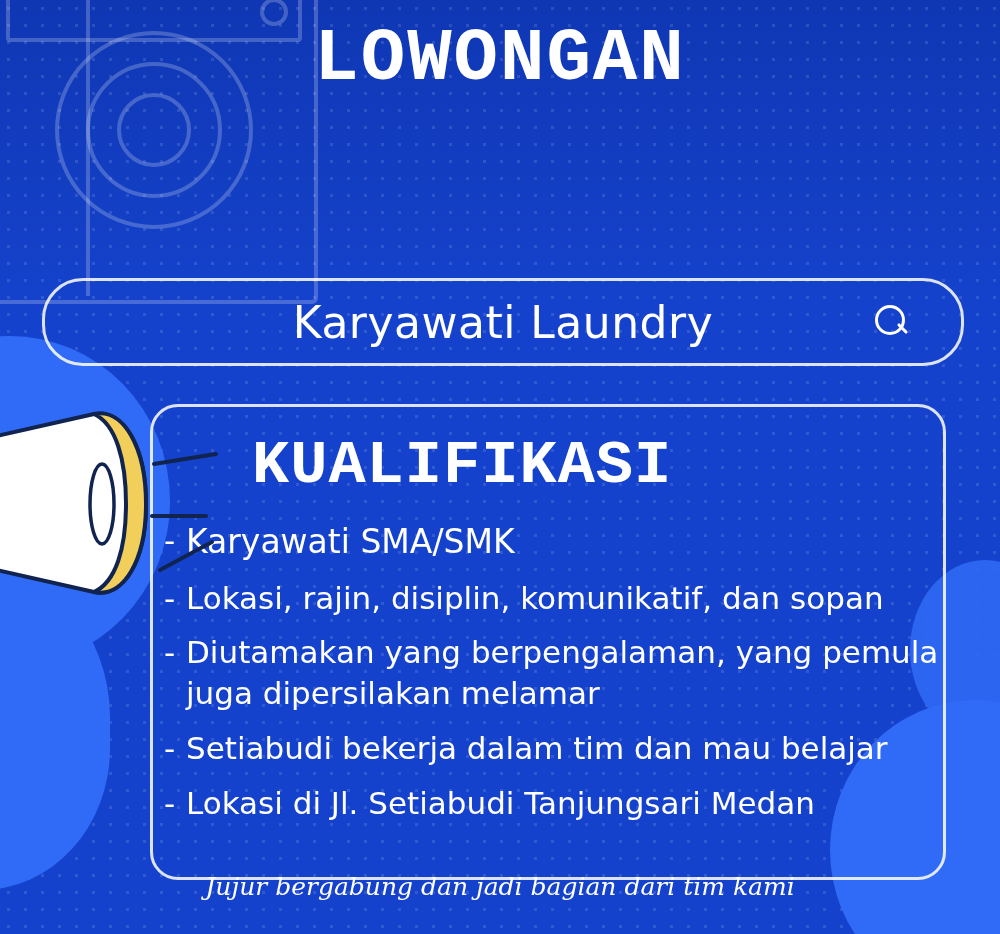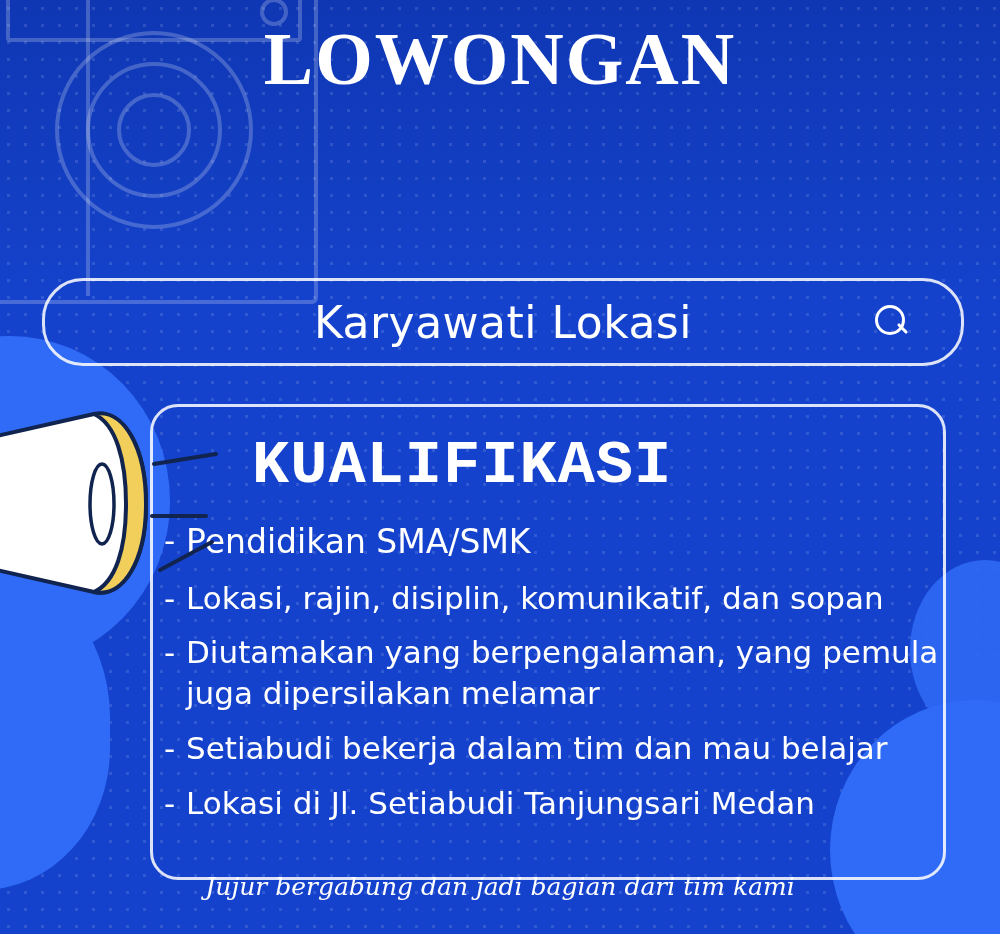--- a/index.html
+++ b/index.html
@@ -145,21 +145,21 @@
   .headline-wrap {
     position: absolute;
     top: 22px;
     left: 0;
     width: 1000px;
     text-align: center;
     z-index: 5;
   }
   .headline-1 {
     color: #ffffff;
-    font-family: Liberation Serif, serif;
+    font-family: Liberation Mono, monospace;
     font-weight: 700;
     font-size: 74px;
     letter-spacing: 2px;
     line-height: 1.02;
   }
   .headline-2 {
     color: #ffffff;
     font-family: "DejaVu Sans", sans-serif;
     font-weight: 700;
     font-size: 98px;
@@ -316,21 +316,21 @@
   <div class="blob-left"></div>
   <div class="blob-left2"></div>
   <div class="blob-right-top"></div>
   <div class="blob-right"></div>
 
   <div class="headline-wrap">
     <div class="headline-1">LOWONGAN</div>
   </div>
 
   <div class="searchbar">
-    <div class="subtitle">Karyawati Lokasi</div>
+    <div class="subtitle">Karyawati Laundry</div>
     <div class="search-icon">
       <div class="ring"></div>
       <div class="handle"></div>
     </div>
   </div>
 
   <div class="card"></div>
 
   <div class="section-title">KUALIFIKASI</div>
 
@@ -342,21 +342,21 @@
 
   <svg class="lines" viewBox="0 0 120 160">
     <line x1="4" y1="34" x2="66" y2="24" stroke="#11244f" stroke-width="4" stroke-linecap="round"></line>
     <line x1="2" y1="86" x2="56" y2="86" stroke="#11244f" stroke-width="4" stroke-linecap="round"></line>
     <line x1="10" y1="140" x2="62" y2="112" stroke="#11244f" stroke-width="4" stroke-linecap="round"></line>
   </svg>
 
   <div class="quals">
     <div class="qual big">
       <span class="dash">-</span>
-      <span class="txt">Pendidikan SMA/SMK</span>
+      <span class="txt">Karyawati SMA/SMK</span>
     </div>
     <div class="qual">
       <span class="dash">-</span>
       <span class="txt">Lokasi, rajin, disiplin, komunikatif, dan sopan</span>
     </div>
     <div class="qual">
       <span class="dash">-</span>
       <span class="txt">Diutamakan yang berpengalaman, yang pemula juga dipersilakan melamar</span>
     </div>
     <div class="qual">

